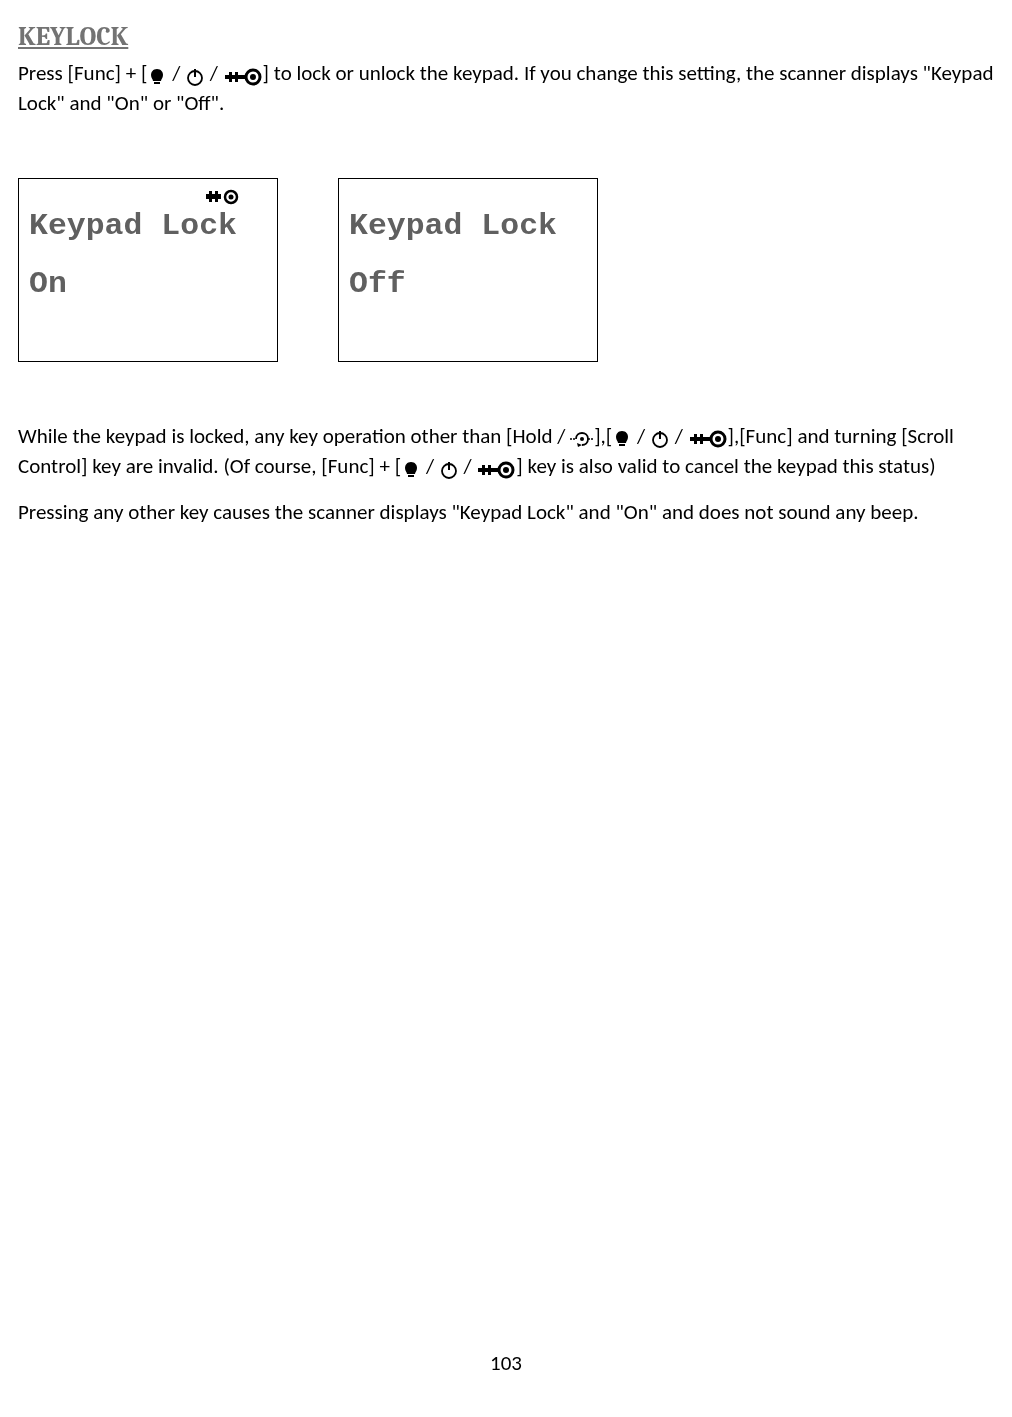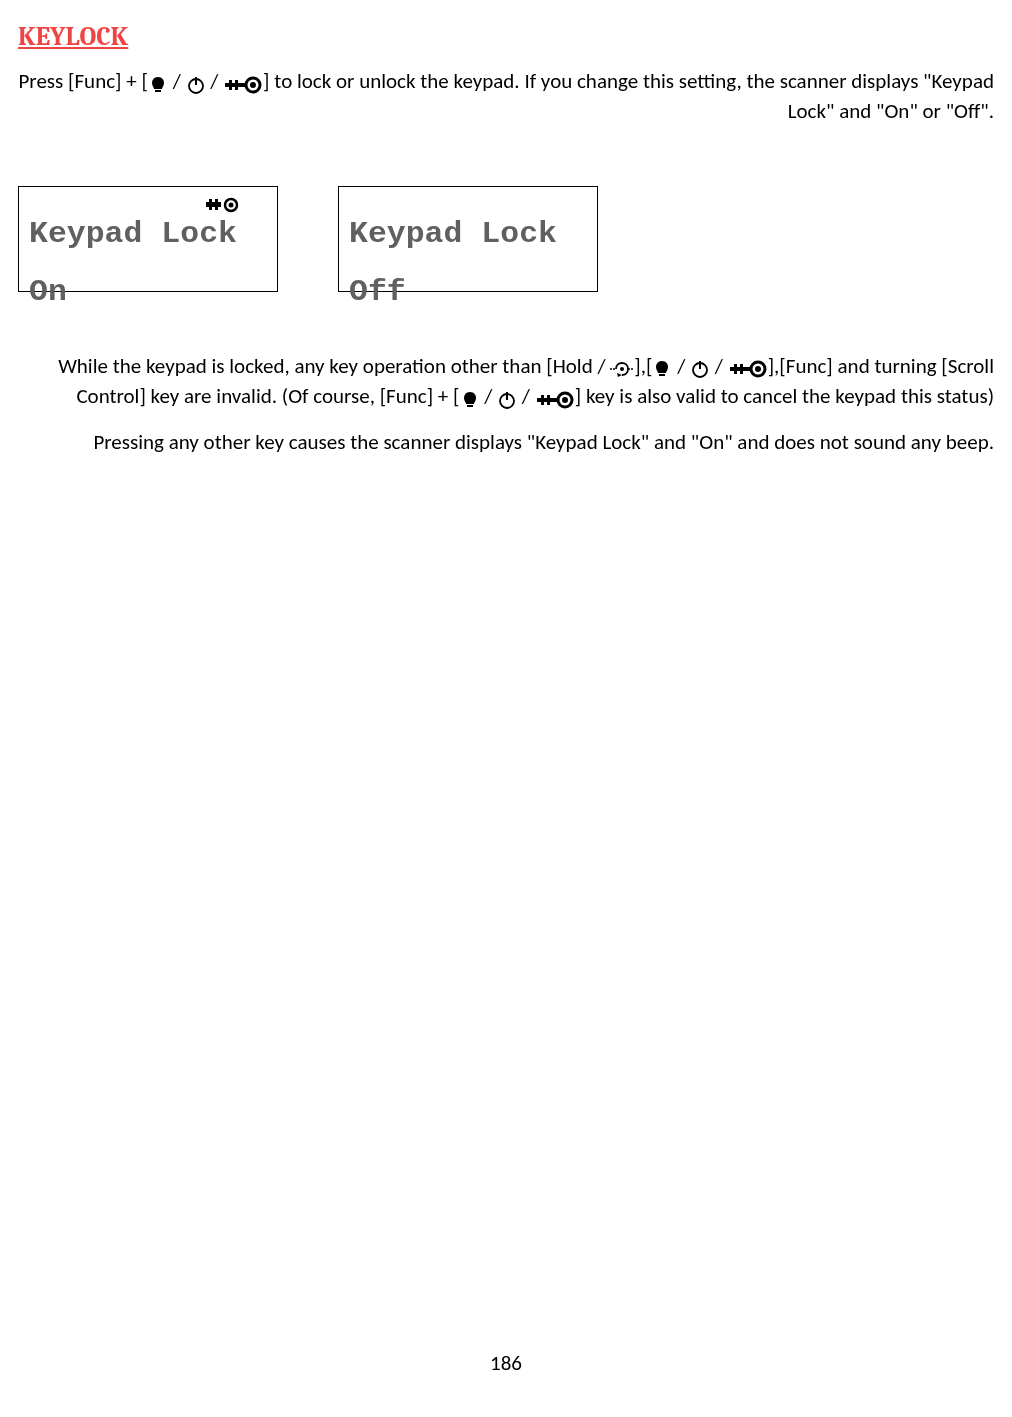--- a/index.html
+++ b/index.html
@@ -13,43 +13,42 @@
       font-family: Calibri, Arial, sans-serif;
       font-size: 21px;
       color: #000;
       padding: 20px 18px 40px 18px;
       position: relative;
       line-height: 1.35;
     }
     .heading {
       font-family: Cambria, Georgia, serif;
       font-weight: bold;
-      color: #ef4444;
+      color: #737373;
       font-size: 26px;
       text-decoration: underline;
-      margin-bottom: 12px;
+      margin-bottom: 4px;
     }
     .para {
       margin-bottom: 16px;
-      text-align: right;
     }
     .icon {
       display: inline-block;
       vertical-align: middle;
     }
     .display-row {
       display: flex;
       gap: 60px;
       margin-top: 60px;
       margin-bottom: 60px;
     }
     .display-box {
       border: 1px solid #000;
       width: 260px;
-      height: 106px;
+      height: 184px;
       padding: 2px 10px 10px 10px;
       position: relative;
     }
     .lcd-icon-row {
       height: 18px;
       text-align: right;
       padding-right: 28px;
     }
     .lcd-line {
       font-family: 'Courier New', monospace;
@@ -147,13 +146,13 @@
         <rect x="2" y="8" width="20" height="4" fill="#000"></rect>
         <rect x="6" y="5" width="3" height="10" fill="#000"></rect>
         <rect x="12" y="5" width="3" height="10" fill="#000"></rect>
         <circle cx="30" cy="10" r="7" fill="none" stroke="#000" stroke-width="3"></circle>
         <circle cx="30" cy="10" r="3" fill="#000"></circle>
       </svg></span><span>] key is also valid to cancel the keypad this status)</span>
 </div>
 
 <div class="para">Pressing any other key causes the scanner displays "Keypad Lock" and "On" and does not sound any beep.</div>
 
-<div class="page-number">186</div>
+<div class="page-number">103</div>
 
 </body></html>

